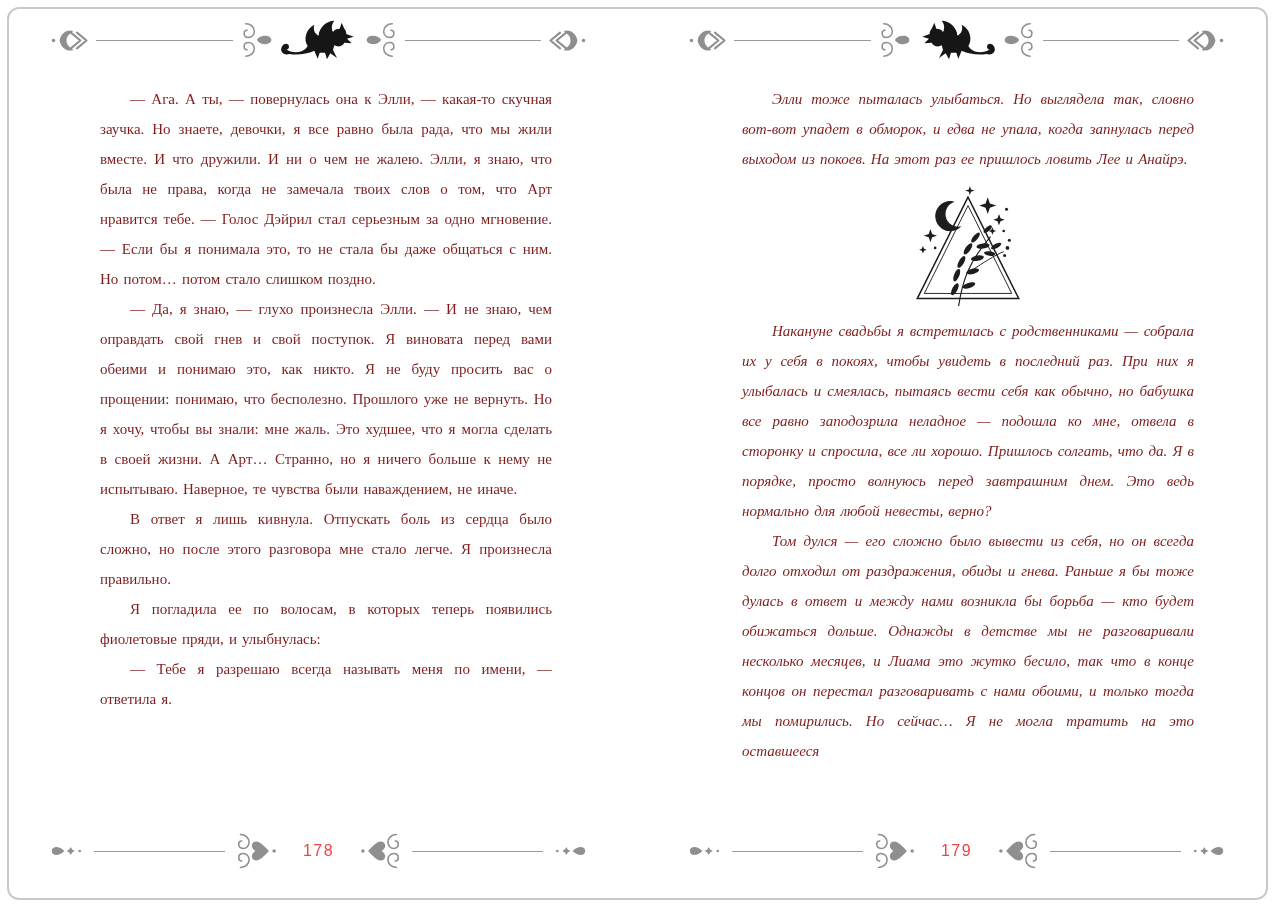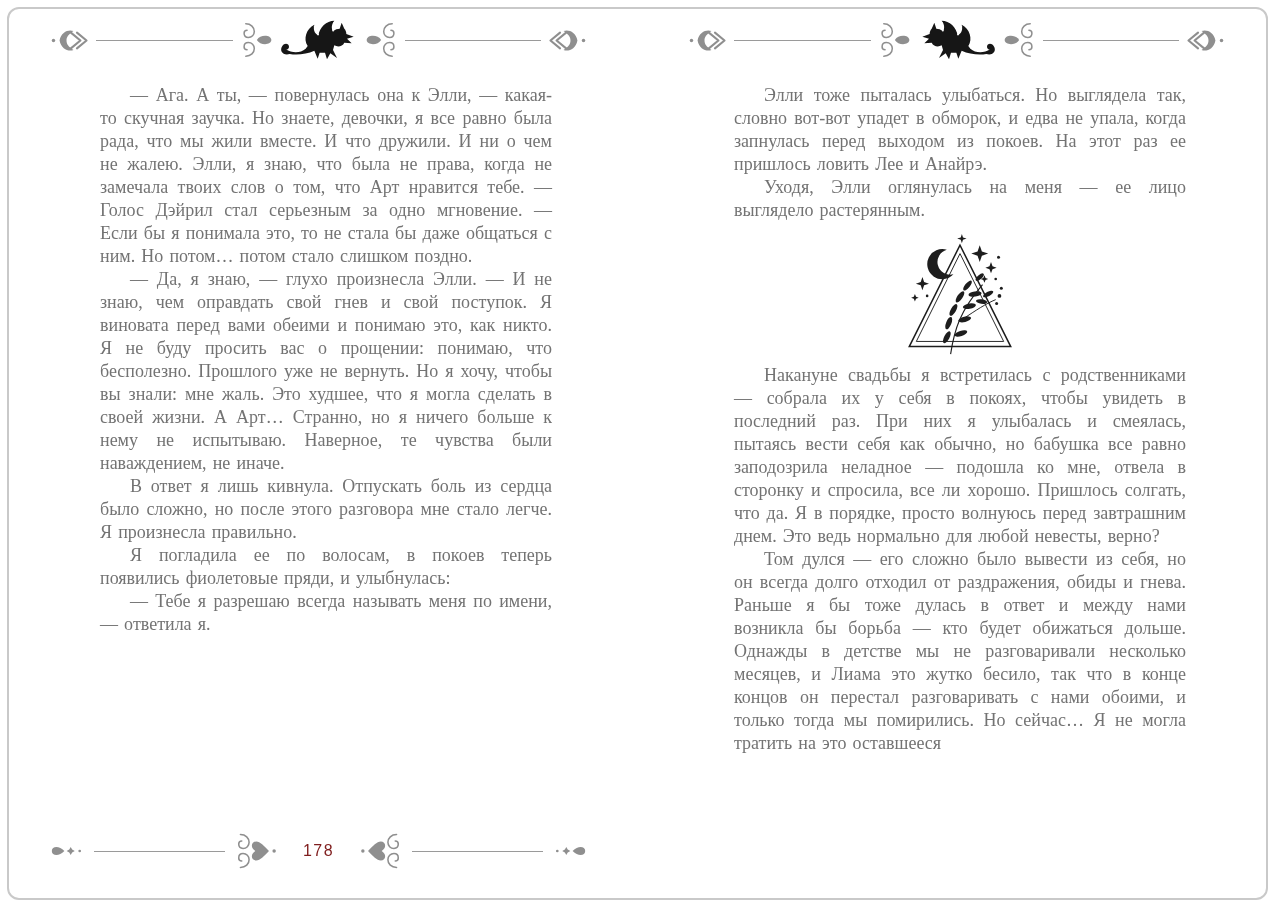--- a/index.html
+++ b/index.html
@@ -22,34 +22,34 @@
   .footer-row{
     position:absolute;top:831px;left:50px;right:50px;height:40px;
     display:flex;align-items:center;gap:8px;color:#8f8f8f;
   }
   .h-line{flex:1;height:0;border-top:1.5px solid #9a9a9a;}
   .flip{transform:scaleX(-1);}
   .orn{flex:none;display:block;}
 
   .textblock{
     position:absolute;top:84px;width:452px;
-    font-size:18px;line-height:23px;color:#737373;
+    font-size:15px;line-height:30px;color:#7f1d1d;
     text-align:justify;word-spacing:0.09em;
   }
   .page.left  .textblock{left:100px;}
-  .page.right .textblock{left:96px;}
+  .page.right .textblock{left:104px;font-style:italic;}
   .textblock p{margin:0;text-indent:30px;}
 
   .section-ornament{
     width:124px;margin:10px auto 8px auto;display:block;
   }
 
   .pnum{
     font-family:"Liberation Sans", sans-serif;
-    font-size:16px;color:#7f1d1d;letter-spacing:1.5px;
+    font-size:16px;color:#ef4444;letter-spacing:1.5px;
     padding:0 16px;flex:none;
   }
 </style>
 </head>
 <body>
 
 <svg width="0" height="0" style="position:absolute" aria-hidden="true">
   <defs>
 
     <symbol id="orn-fleur" viewBox="0 0 46 40">
@@ -137,21 +137,21 @@
     <div class="h-line"></div>
     <svg class="orn flip" width="40" height="35">
         <use href="#orn-fleur"></use>
       </svg>
   </div>
 
   <div class="textblock">
     <p>— Ага. А ты, — повернулась она к Элли, — какая-то скучная заучка. Но знаете, девочки, я все равно была рада, что мы жили вместе. И что дружили. И ни о чем не жалею. Элли, я знаю, что была не права, когда не замечала твоих слов о том, что Арт нравится тебе. — Голос Дэйрил стал серьезным за одно мгновение. — Если бы я понимала это, то не стала бы даже общаться с ним. Но потом… потом стало слишком поздно.</p>
     <p>— Да, я знаю, — глухо произнесла Элли. — И не знаю, чем оправдать свой гнев и свой поступок. Я виновата перед вами обеими и понимаю это, как никто. Я не буду просить вас о прощении: понимаю, что бесполезно. Прошлого уже не вернуть. Но я хочу, чтобы вы знали: мне жаль. Это худшее, что я могла сделать в своей жизни. А Арт… Странно, но я ничего больше к нему не испытываю. Наверное, те чувства были наваждением, не иначе.</p>
     <p>В ответ я лишь кивнула. Отпускать боль из сердца было сложно, но после этого разговора мне стало легче. Я произнесла правильно.</p>
-    <p>Я погладила ее по волосам, в покоев теперь появились фиолетовые пряди, и улыбнулась:</p>
+    <p>Я погладила ее по волосам, в которых теперь появились фиолетовые пряди, и улыбнулась:</p>
     <p>— Тебе я разрешаю всегда называть меня по имени, — ответила я.</p>
   </div>
 
   <div class="footer-row">
     <svg class="orn" width="36" height="22">
         <use href="#orn-tail"></use>
       </svg>
     <div class="h-line"></div>
     <svg class="orn" width="46" height="38">
         <use href="#orn-heart"></use>
@@ -183,23 +183,39 @@
         <use href="#orn-scroll"></use>
       </svg>
     <div class="h-line"></div>
     <svg class="orn flip" width="40" height="35">
         <use href="#orn-fleur"></use>
       </svg>
   </div>
 
   <div class="textblock">
     <p>Элли тоже пыталась улыбаться. Но выглядела так, словно вот-вот упадет в обморок, и едва не упала, когда запнулась перед выходом из покоев. На этот раз ее пришлось ловить Лее и Анайрэ.</p>
-    <p>Уходя, Элли оглянулась на меня — ее лицо выглядело растерянным.</p>
 
     <svg class="section-ornament" width="124" height="124">
         <use href="#orn-triangle"></use>
       </svg>
 
     <p>Накануне свадьбы я встретилась с родственниками — собрала их у себя в покоях, чтобы увидеть в последний раз. При них я улыбалась и смеялась, пытаясь вести себя как обычно, но бабушка все равно заподозрила неладное — подошла ко мне, отвела в сторонку и спросила, все ли хорошо. Пришлось солгать, что да. Я в порядке, просто волнуюсь перед завтрашним днем. Это ведь нормально для любой невесты, верно?</p>
     <p>Том дулся — его сложно было вывести из себя, но он всегда долго отходил от раздражения, обиды и гнева. Раньше я бы тоже дулась в ответ и между нами возникла бы борьба — кто будет обижаться дольше. Однажды в детстве мы не разговаривали несколько месяцев, и Лиама это жутко бесило, так что в конце концов он перестал разговаривать с нами обоими, и только тогда мы помирились. Но сейчас… Я не могла тратить на это оставшееся</p>
   </div>
 
+  <div class="footer-row">
+    <svg class="orn" width="36" height="22">
+        <use href="#orn-tail"></use>
+      </svg>
+    <div class="h-line"></div>
+    <svg class="orn" width="46" height="38">
+        <use href="#orn-heart"></use>
+      </svg>
+    <span class="pnum">179</span>
+    <svg class="orn flip" width="46" height="38">
+        <use href="#orn-heart"></use>
+      </svg>
+    <div class="h-line"></div>
+    <svg class="orn flip" width="36" height="22">
+        <use href="#orn-tail"></use>
+      </svg>
+  </div>
 </section>
 
 </body></html>

